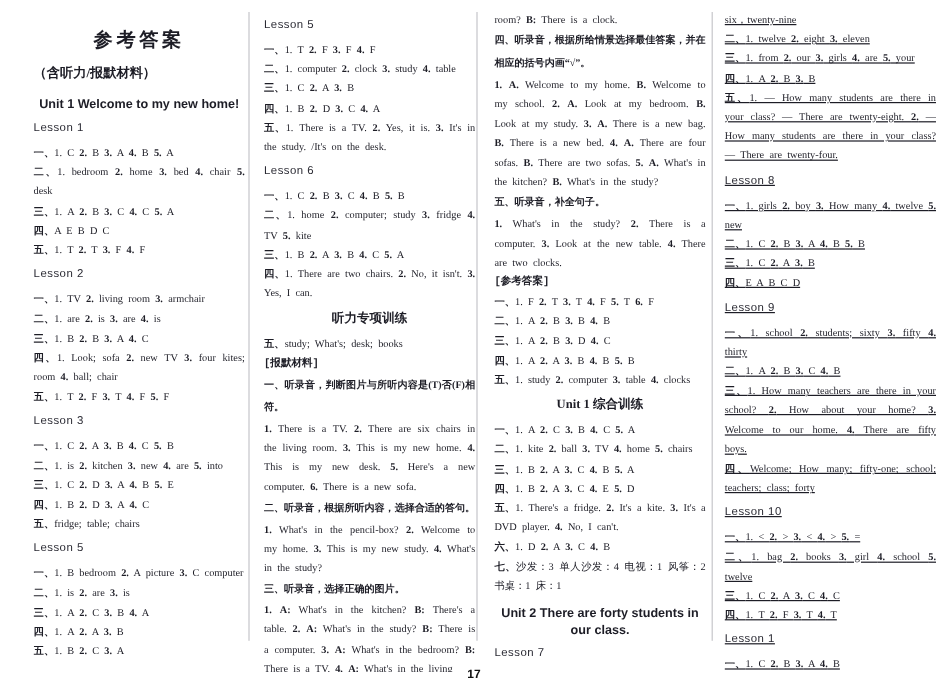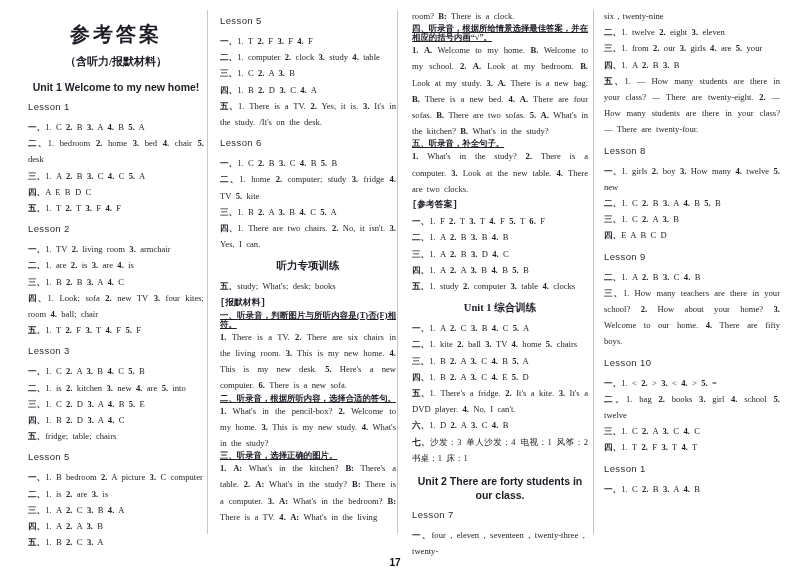--- a/index.html
+++ b/index.html
@@ -1,36 +1,36 @@
 <!DOCTYPE html>
 <html><head>
 <meta charset="utf-8">
 <style>
   html,body{margin:0;padding:0;background:#e9e9e9;}
   .page{position:relative;width:790px;height:570px;background:#ffffff;margin:0 auto;
         font-family:"Liberation Serif",serif;color:#1d1d26;overflow:hidden;}
   .columns{position:absolute;top:8px;left:28px;width:752px;height:552px;display:flex;}
   .col{flex:1;padding:0 8px;overflow:hidden;}
   .col:first-child{padding-left:0;}
-  .col:last-child{padding-right:0;}
+  .col:last-child{padding-right:0;text-decoration:underline;}
   .vline{position:absolute;top:10px;width:1px;height:524px;background:#c6c6ca;}
   .blk{font-size:8.6px;line-height:16.2px;text-align:justify;word-spacing:2.2px;}
   .blk b{font-weight:bold;}
-  .blk-title{font-family:"Liberation Sans",sans-serif;font-weight:bold;font-size:20px;
+  .blk-title{font-family:"Liberation Sans",sans-serif;font-weight:bold;font-size:16px;
              line-height:24px;text-align:center;letter-spacing:3px;margin:14px 0 8px;word-spacing:0;}
-  .blk-subtitle{font-weight:bold;font-size:11px;line-height:14px;text-align:center;
+  .blk-subtitle{font-weight:bold;font-size:11px;line-height:14px;text-align:left;
                 margin:0 0 12px;word-spacing:0;}
   .blk-unit{font-family:"Liberation Sans",sans-serif;font-weight:bold;font-size:10.5px;
             line-height:14px;text-align:center;margin:8px 0 6px;word-spacing:0;}
   .blk-lesson{font-family:"Liberation Sans",sans-serif;font-size:9.5px;line-height:12px;
               text-align:left;color:#2a2a33;letter-spacing:.4px;margin:7px 0 6px;word-spacing:0;}
   .blk-section{font-weight:bold;font-size:10.5px;line-height:14px;text-align:center;
                margin:7px 0 5px;word-spacing:0;}
   .blk-bracket{font-weight:bold;font-size:8.8px;line-height:16.2px;text-align:left;word-spacing:0;font-family:Liberation Mono, monospace;}
-  .blk-cnbold{font-weight:bold;font-size:8.4px;line-height:9px;word-spacing:0;letter-spacing:0;text-decoration:underline;}
+  .blk-cnbold{font-weight:bold;font-size:8.4px;line-height:19px;word-spacing:0;letter-spacing:0;}
   .page-number{position:absolute;bottom:2px;left:0;right:0;text-align:center;
                font-family:"Liberation Sans",sans-serif;font-weight:bold;font-size:10px;color:#111;}
 </style>
 </head>
 <body>
 
 <div class="page">
   <div class="columns" id="columns">
       <div class="col">
         <div class="blk blk-title">参考答案</div>
@@ -112,22 +112,24 @@
         <div class="blk blk-ans"><b>二、</b>1. twelve <b>2.</b> eight <b>3.</b> eleven</div>
         <div class="blk blk-ans"><b>三、</b>1. from <b>2.</b> our <b>3.</b> girls <b>4.</b> are <b>5.</b> your</div>
         <div class="blk blk-ans"><b>四、</b>1. A <b>2.</b> B <b>3.</b> B</div>
         <div class="blk blk-ans"><b>五、</b>1. — How many students are there in your class? — There are twenty-eight. <b>2.</b> — How many students are there in your class? — There are twenty-four.</div>
         <div class="blk blk-lesson">Lesson 8</div>
         <div class="blk blk-ans"><b>一、</b>1. girls <b>2.</b> boy <b>3.</b> How many <b>4.</b> twelve <b>5.</b> new</div>
         <div class="blk blk-ans"><b>二、</b>1. C <b>2.</b> B <b>3.</b> A <b>4.</b> B <b>5.</b> B</div>
         <div class="blk blk-ans"><b>三、</b>1. C <b>2.</b> A <b>3.</b> B</div>
         <div class="blk blk-ans"><b>四、</b>E A B C D</div>
         <div class="blk blk-lesson">Lesson 9</div>
+        <div class="blk blk-ans"><b>一、</b>1. school <b>2.</b> students; sixty <b>3.</b> fifty <b>4.</b> thirty</div>
         <div class="blk blk-ans"><b>二、</b>1. A <b>2.</b> B <b>3.</b> C <b>4.</b> B</div>
         <div class="blk blk-ans"><b>三、</b>1. How many teachers are there in your school? <b>2.</b> How about your home? <b>3.</b> Welcome to our home. <b>4.</b> There are fifty boys.</div>
+        <div class="blk blk-ans"><b>四、</b>Welcome; How many; fifty-one; school; teachers; class; forty</div>
         <div class="blk blk-lesson">Lesson 10</div>
         <div class="blk blk-ans"><b>一、</b>1. &lt; <b>2.</b> &gt; <b>3.</b> &lt; <b>4.</b> &gt; <b>5.</b> =</div>
         <div class="blk blk-ans"><b>二、</b>1. bag <b>2.</b> books <b>3.</b> girl <b>4.</b> school <b>5.</b> twelve</div>
         <div class="blk blk-ans"><b>三、</b>1. C <b>2.</b> A <b>3.</b> C <b>4.</b> C</div>
         <div class="blk blk-ans"><b>四、</b>1. T <b>2.</b> F <b>3.</b> T <b>4.</b> T</div>
         <div class="blk blk-lesson">Lesson 1</div>
         <div class="blk blk-ans"><b>一、</b>1. C <b>2.</b> B <b>3.</b> A <b>4.</b> B</div>
       </div>
     </div>
   <div class="vline" style="left:207px"></div>

